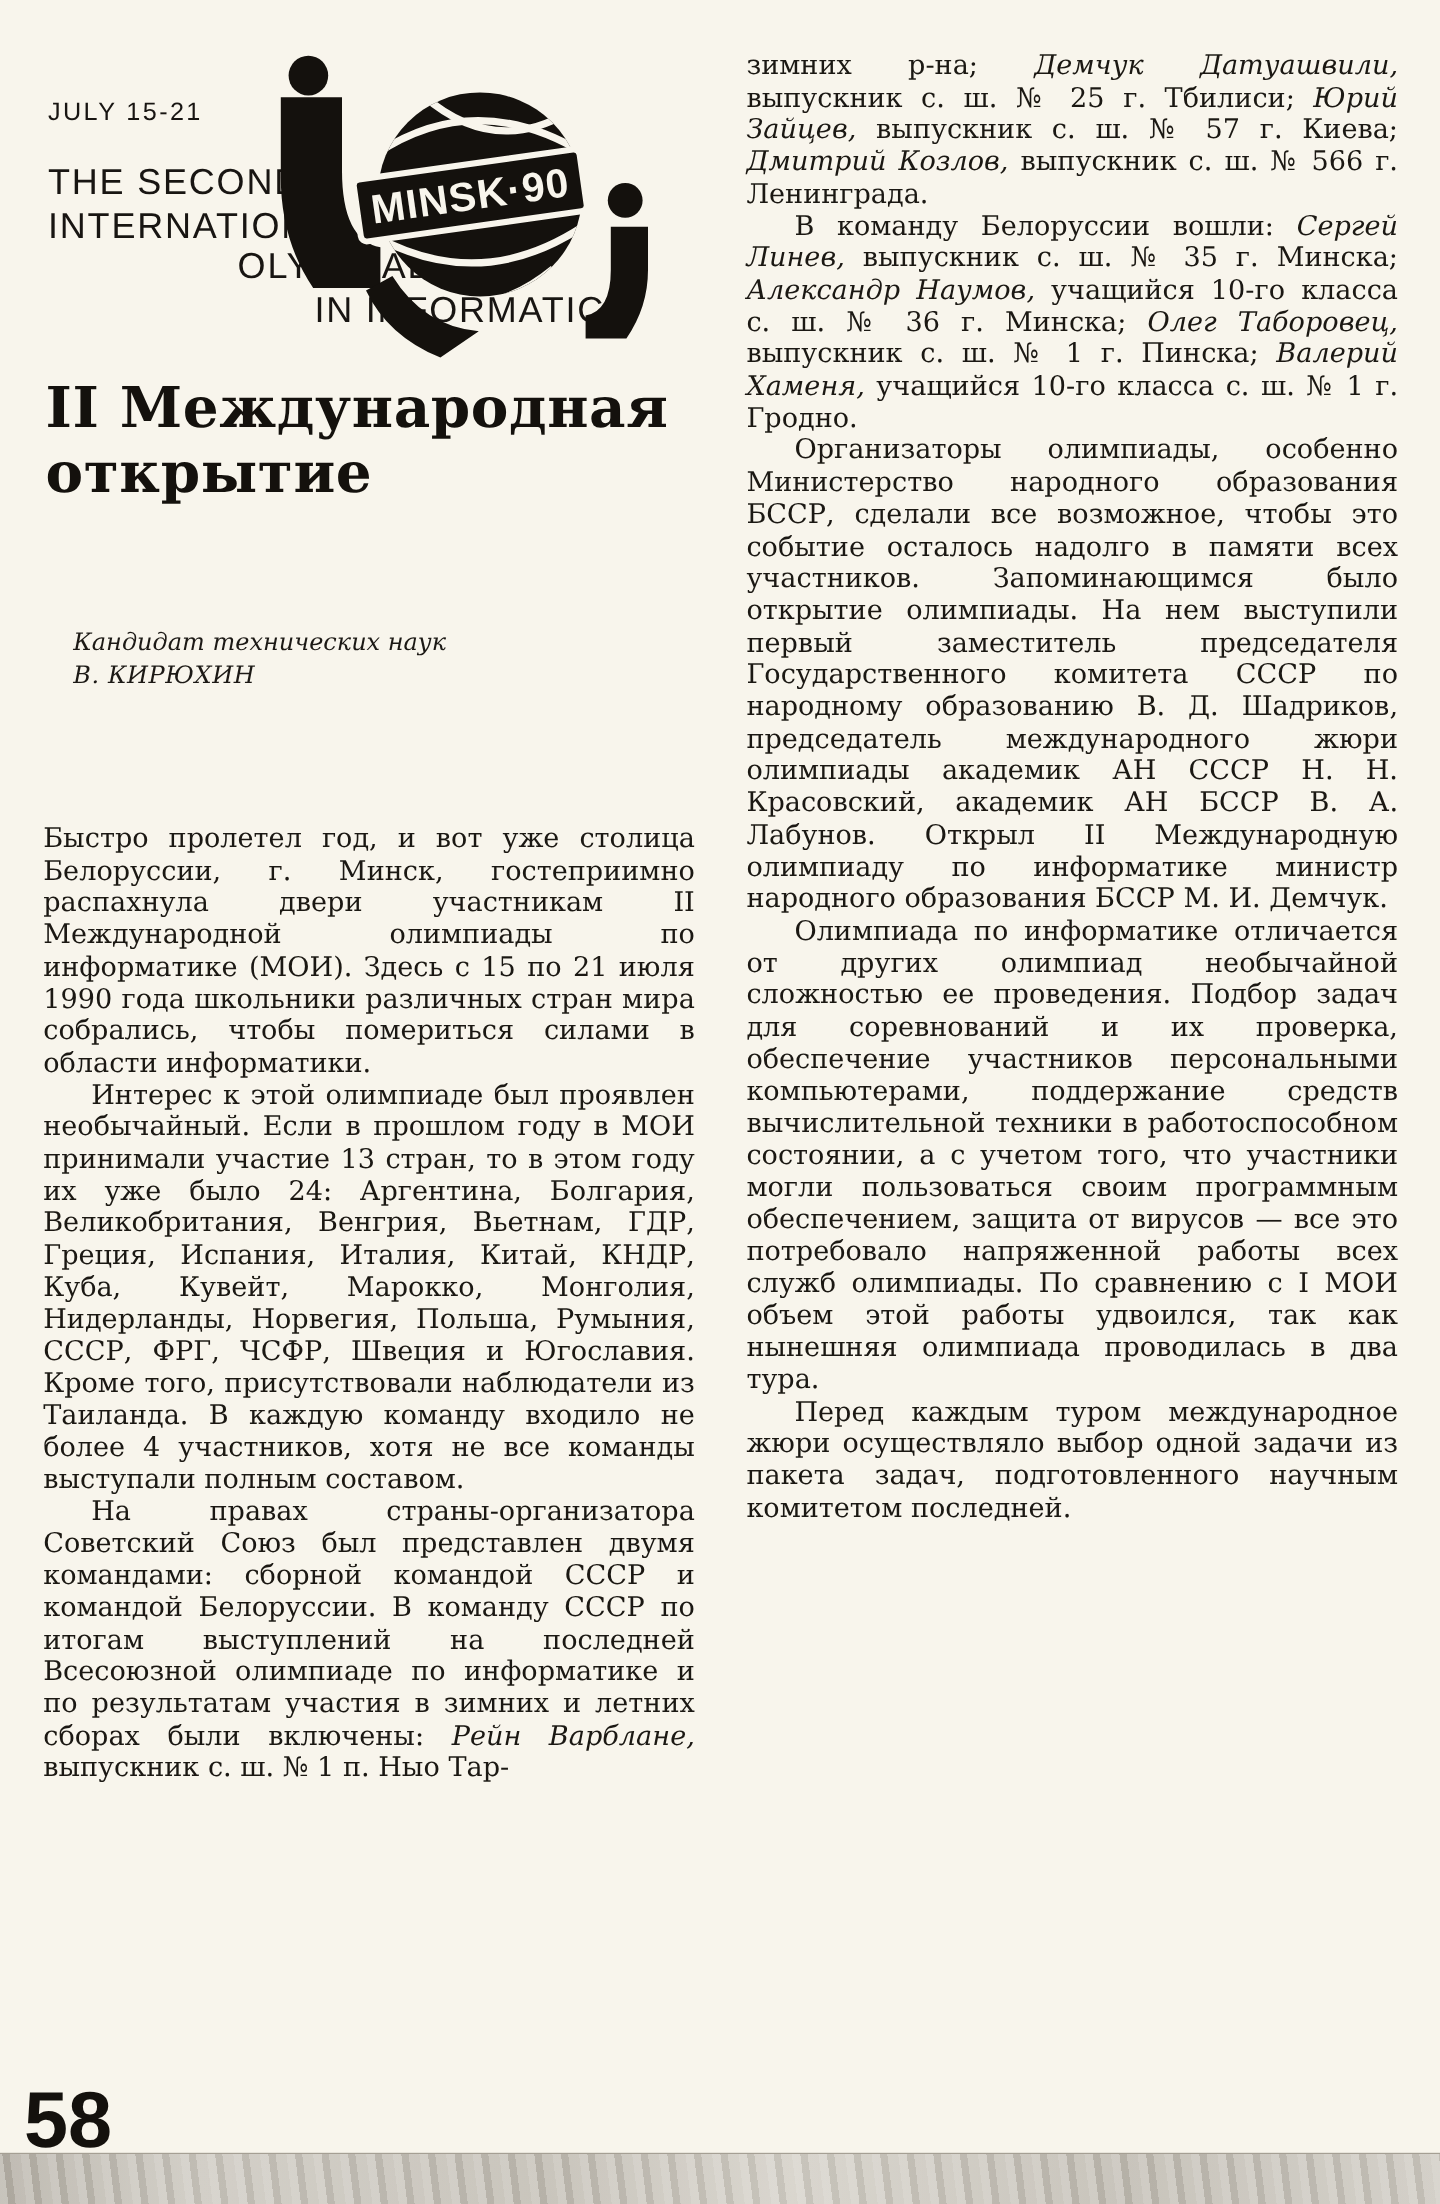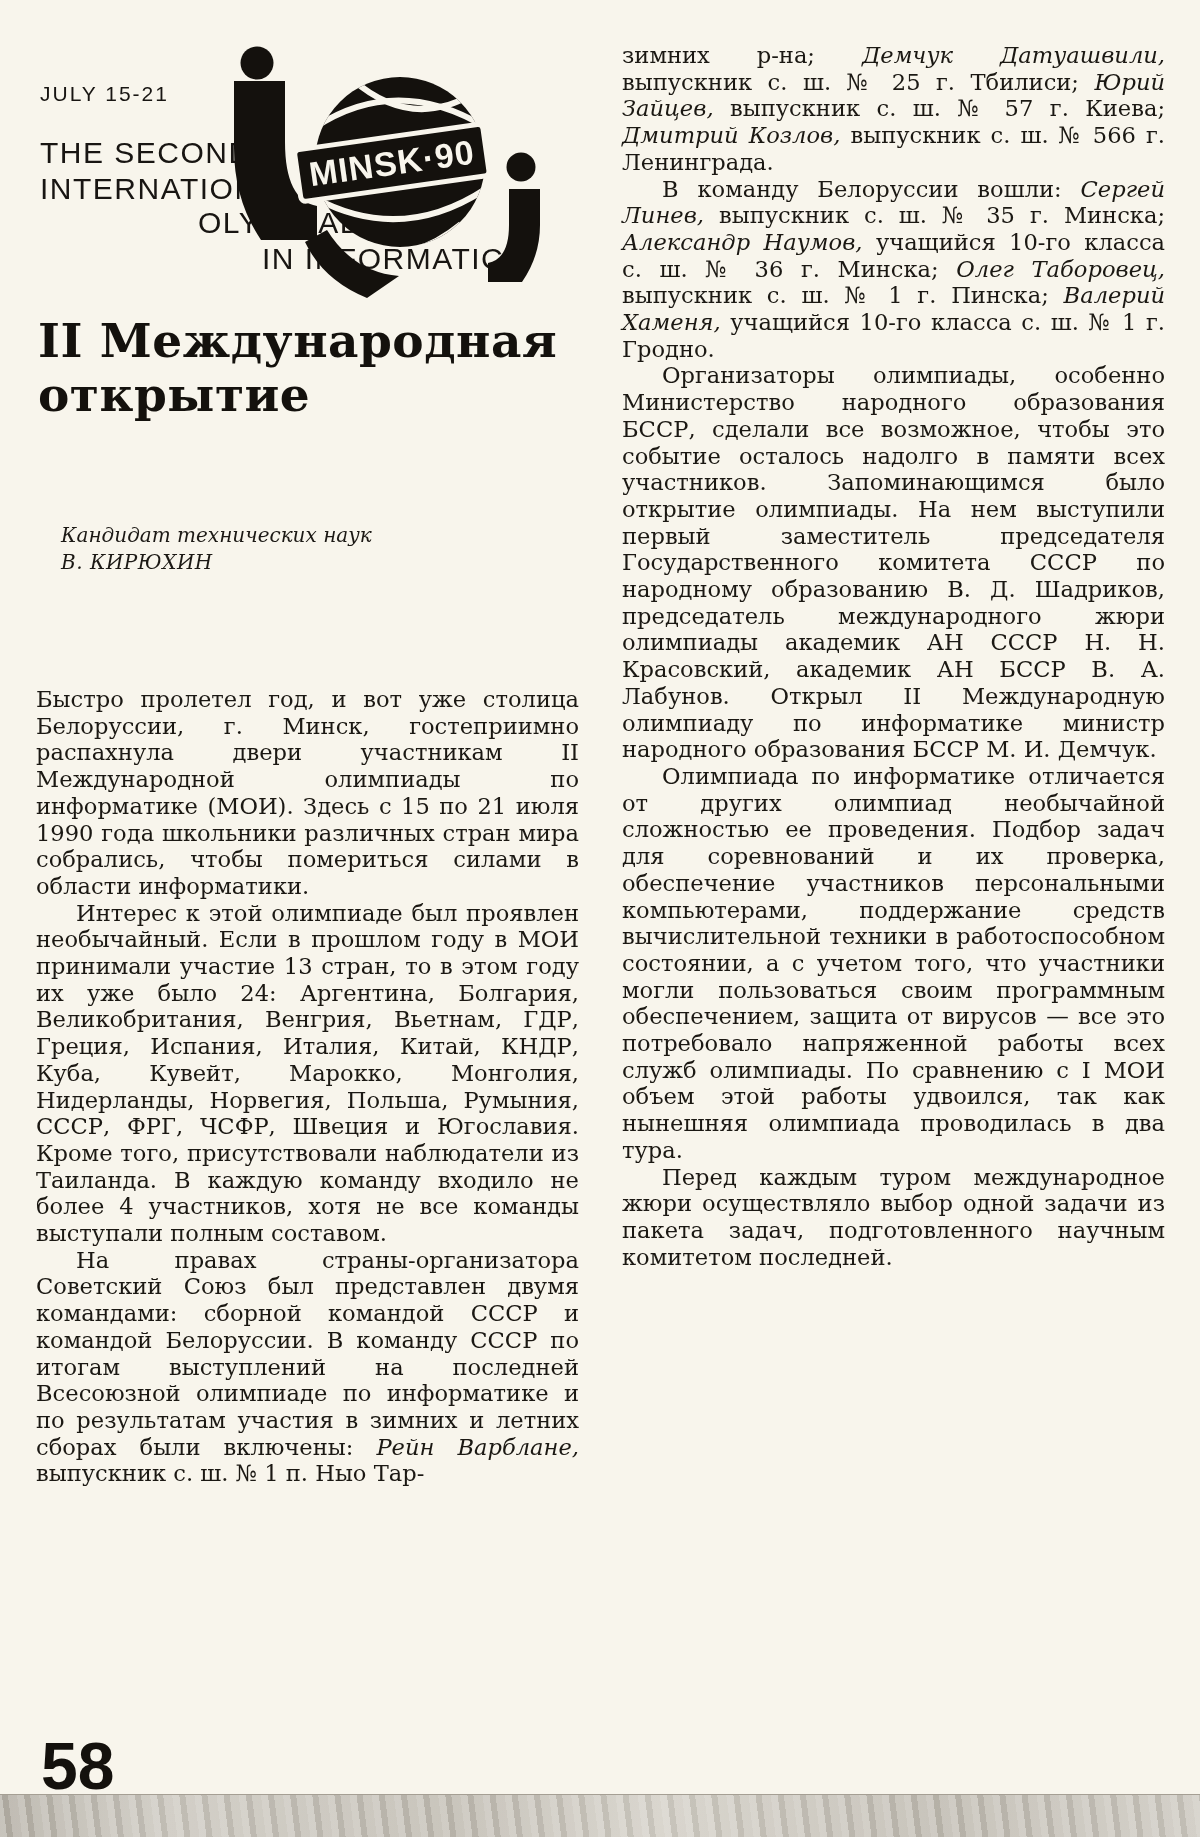--- a/index.html
+++ b/index.html
@@ -65,21 +65,21 @@
     text-align:justify;
     color:#1b1813;
   }
   #col-left{left:36px;top:686px;}
   #col-right{left:622px;top:42px;}
   .para{margin:0;}
   .para.indent{text-indent:40px;}
   .it{font-style:italic;}
   
   #page-number{
-    position:absolute;left:41px;top:1728px;
+    position:absolute;left:20px;top:1728px;
     font-family:"Liberation Sans", sans-serif;
     font-weight:bold;
     font-size:66px;
     color:#14110d;
   }
   
   #scan-strip{
     position:absolute;left:0;bottom:0;width:1200px;height:42px;
     background:
       repeating-linear-gradient(83deg, rgba(255,255,255,0.25) 0 7px, rgba(0,0,0,0.05) 7px 13px, rgba(255,255,255,0.15) 13px 22px),

